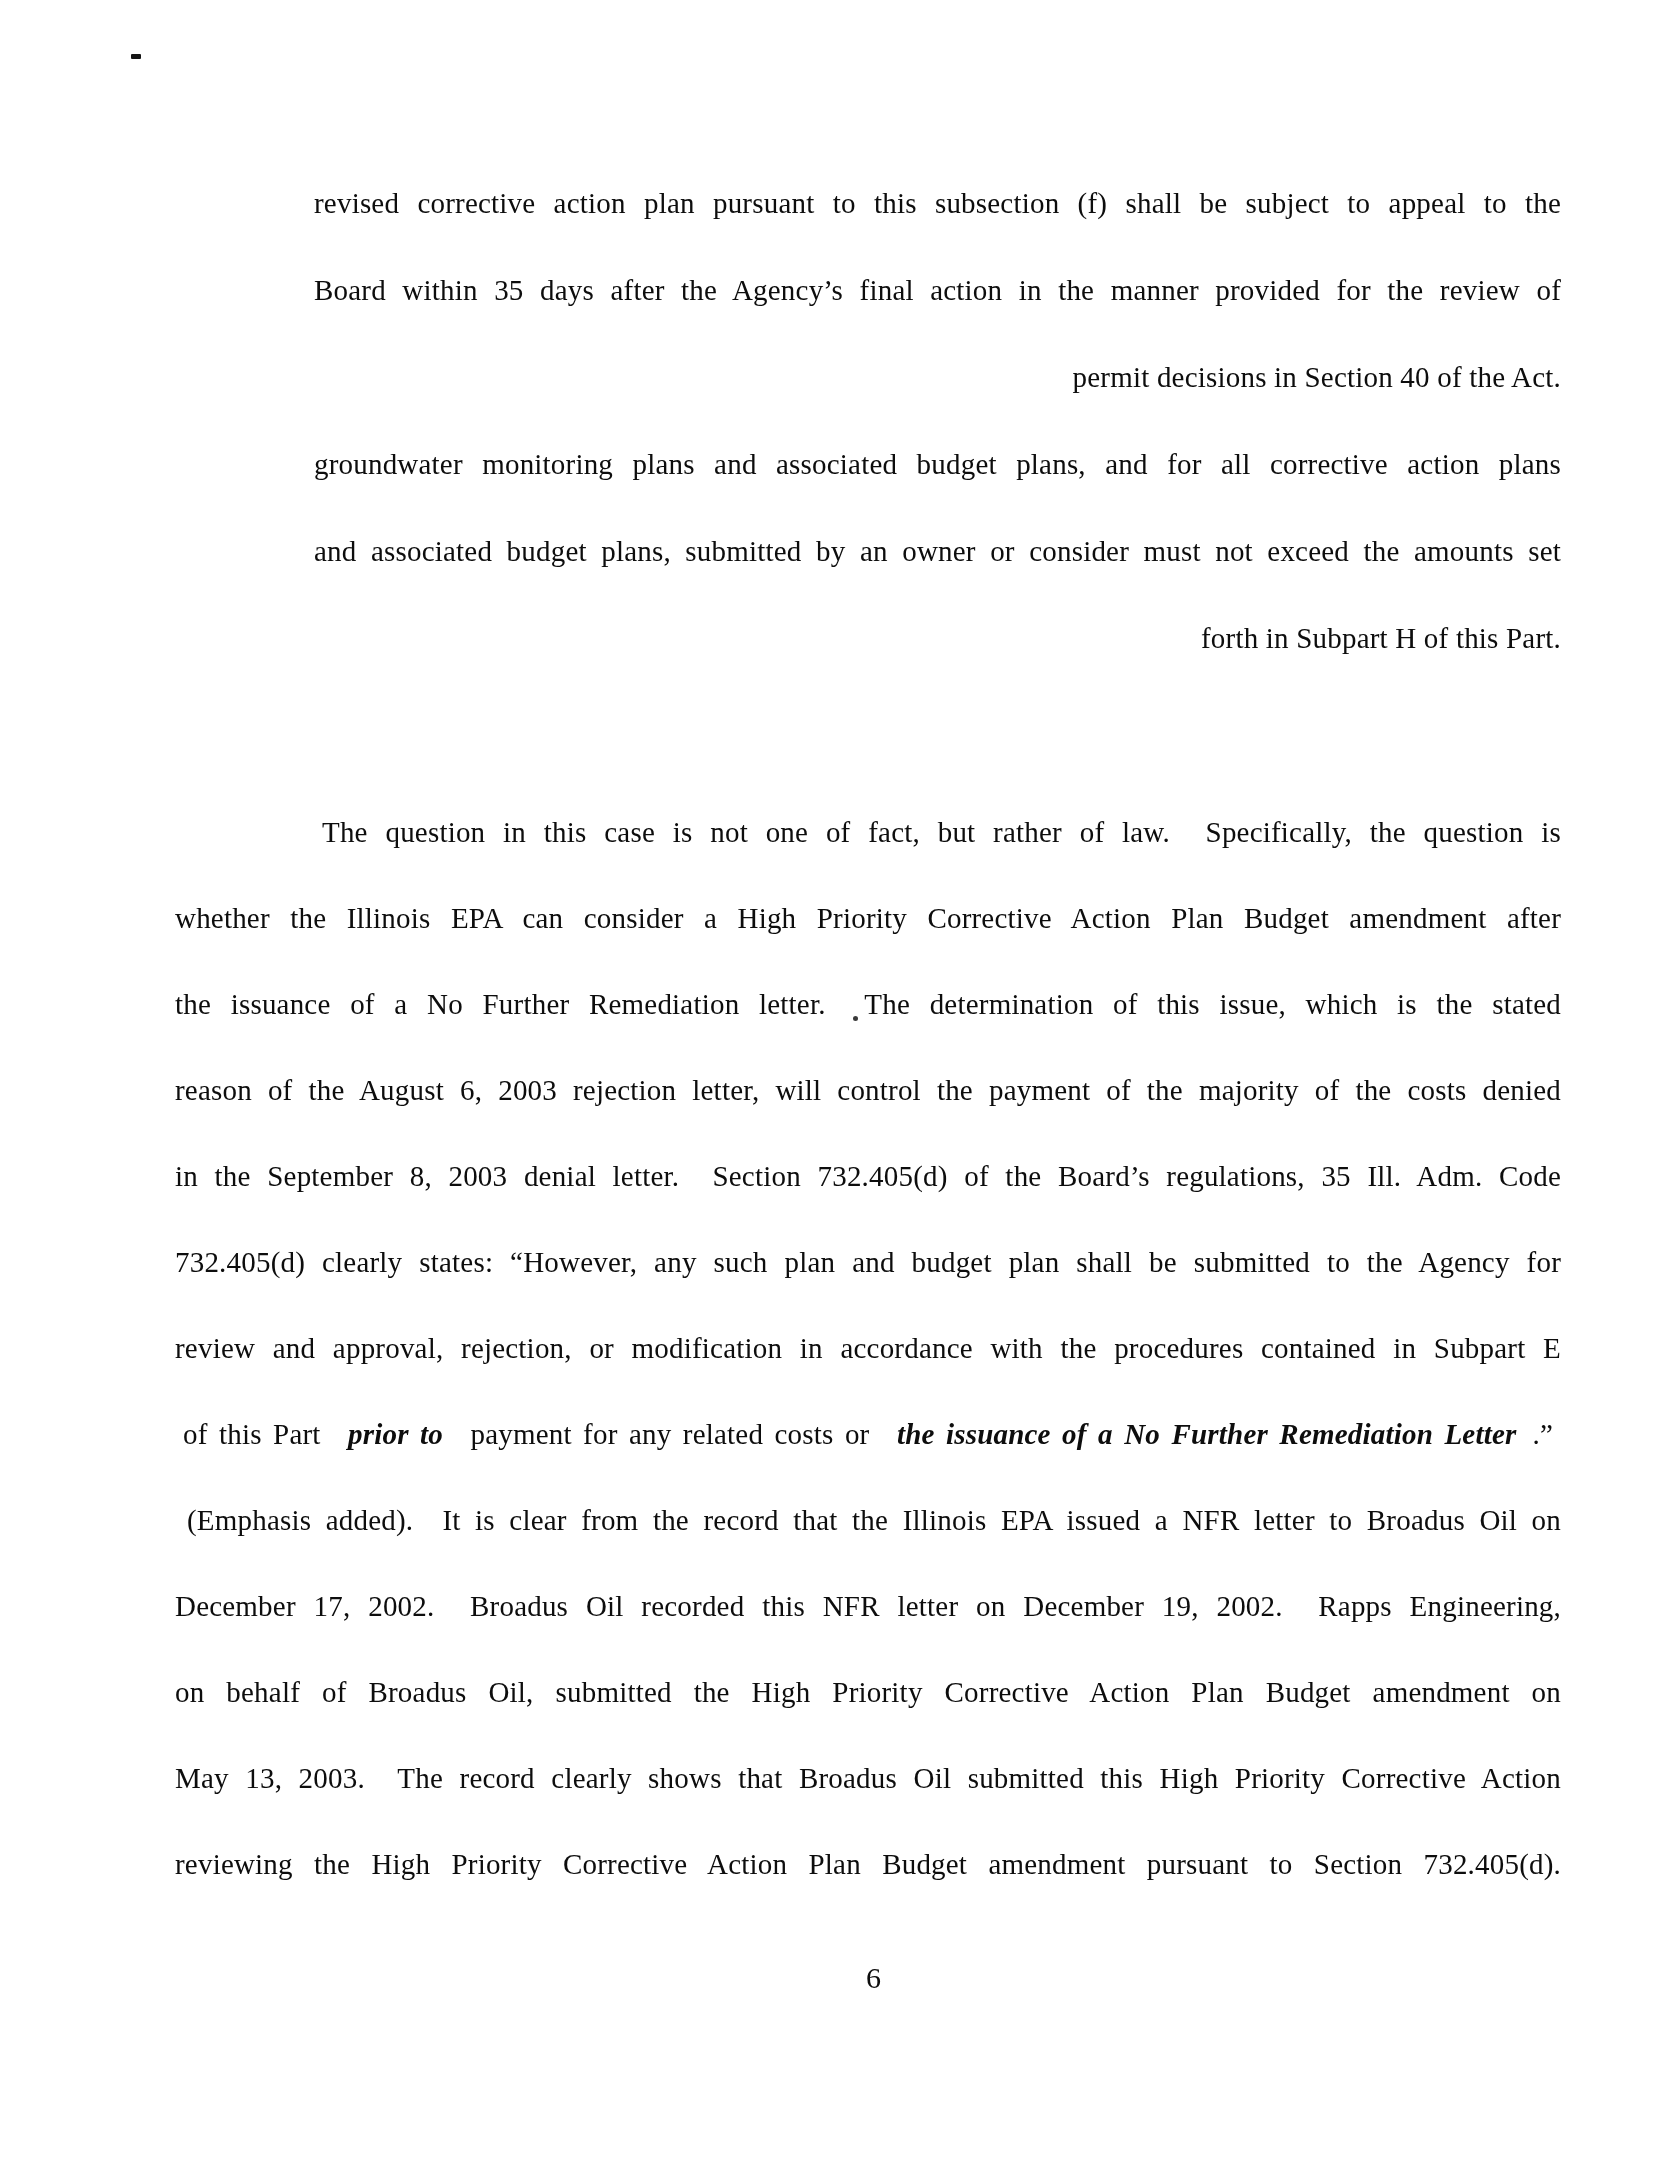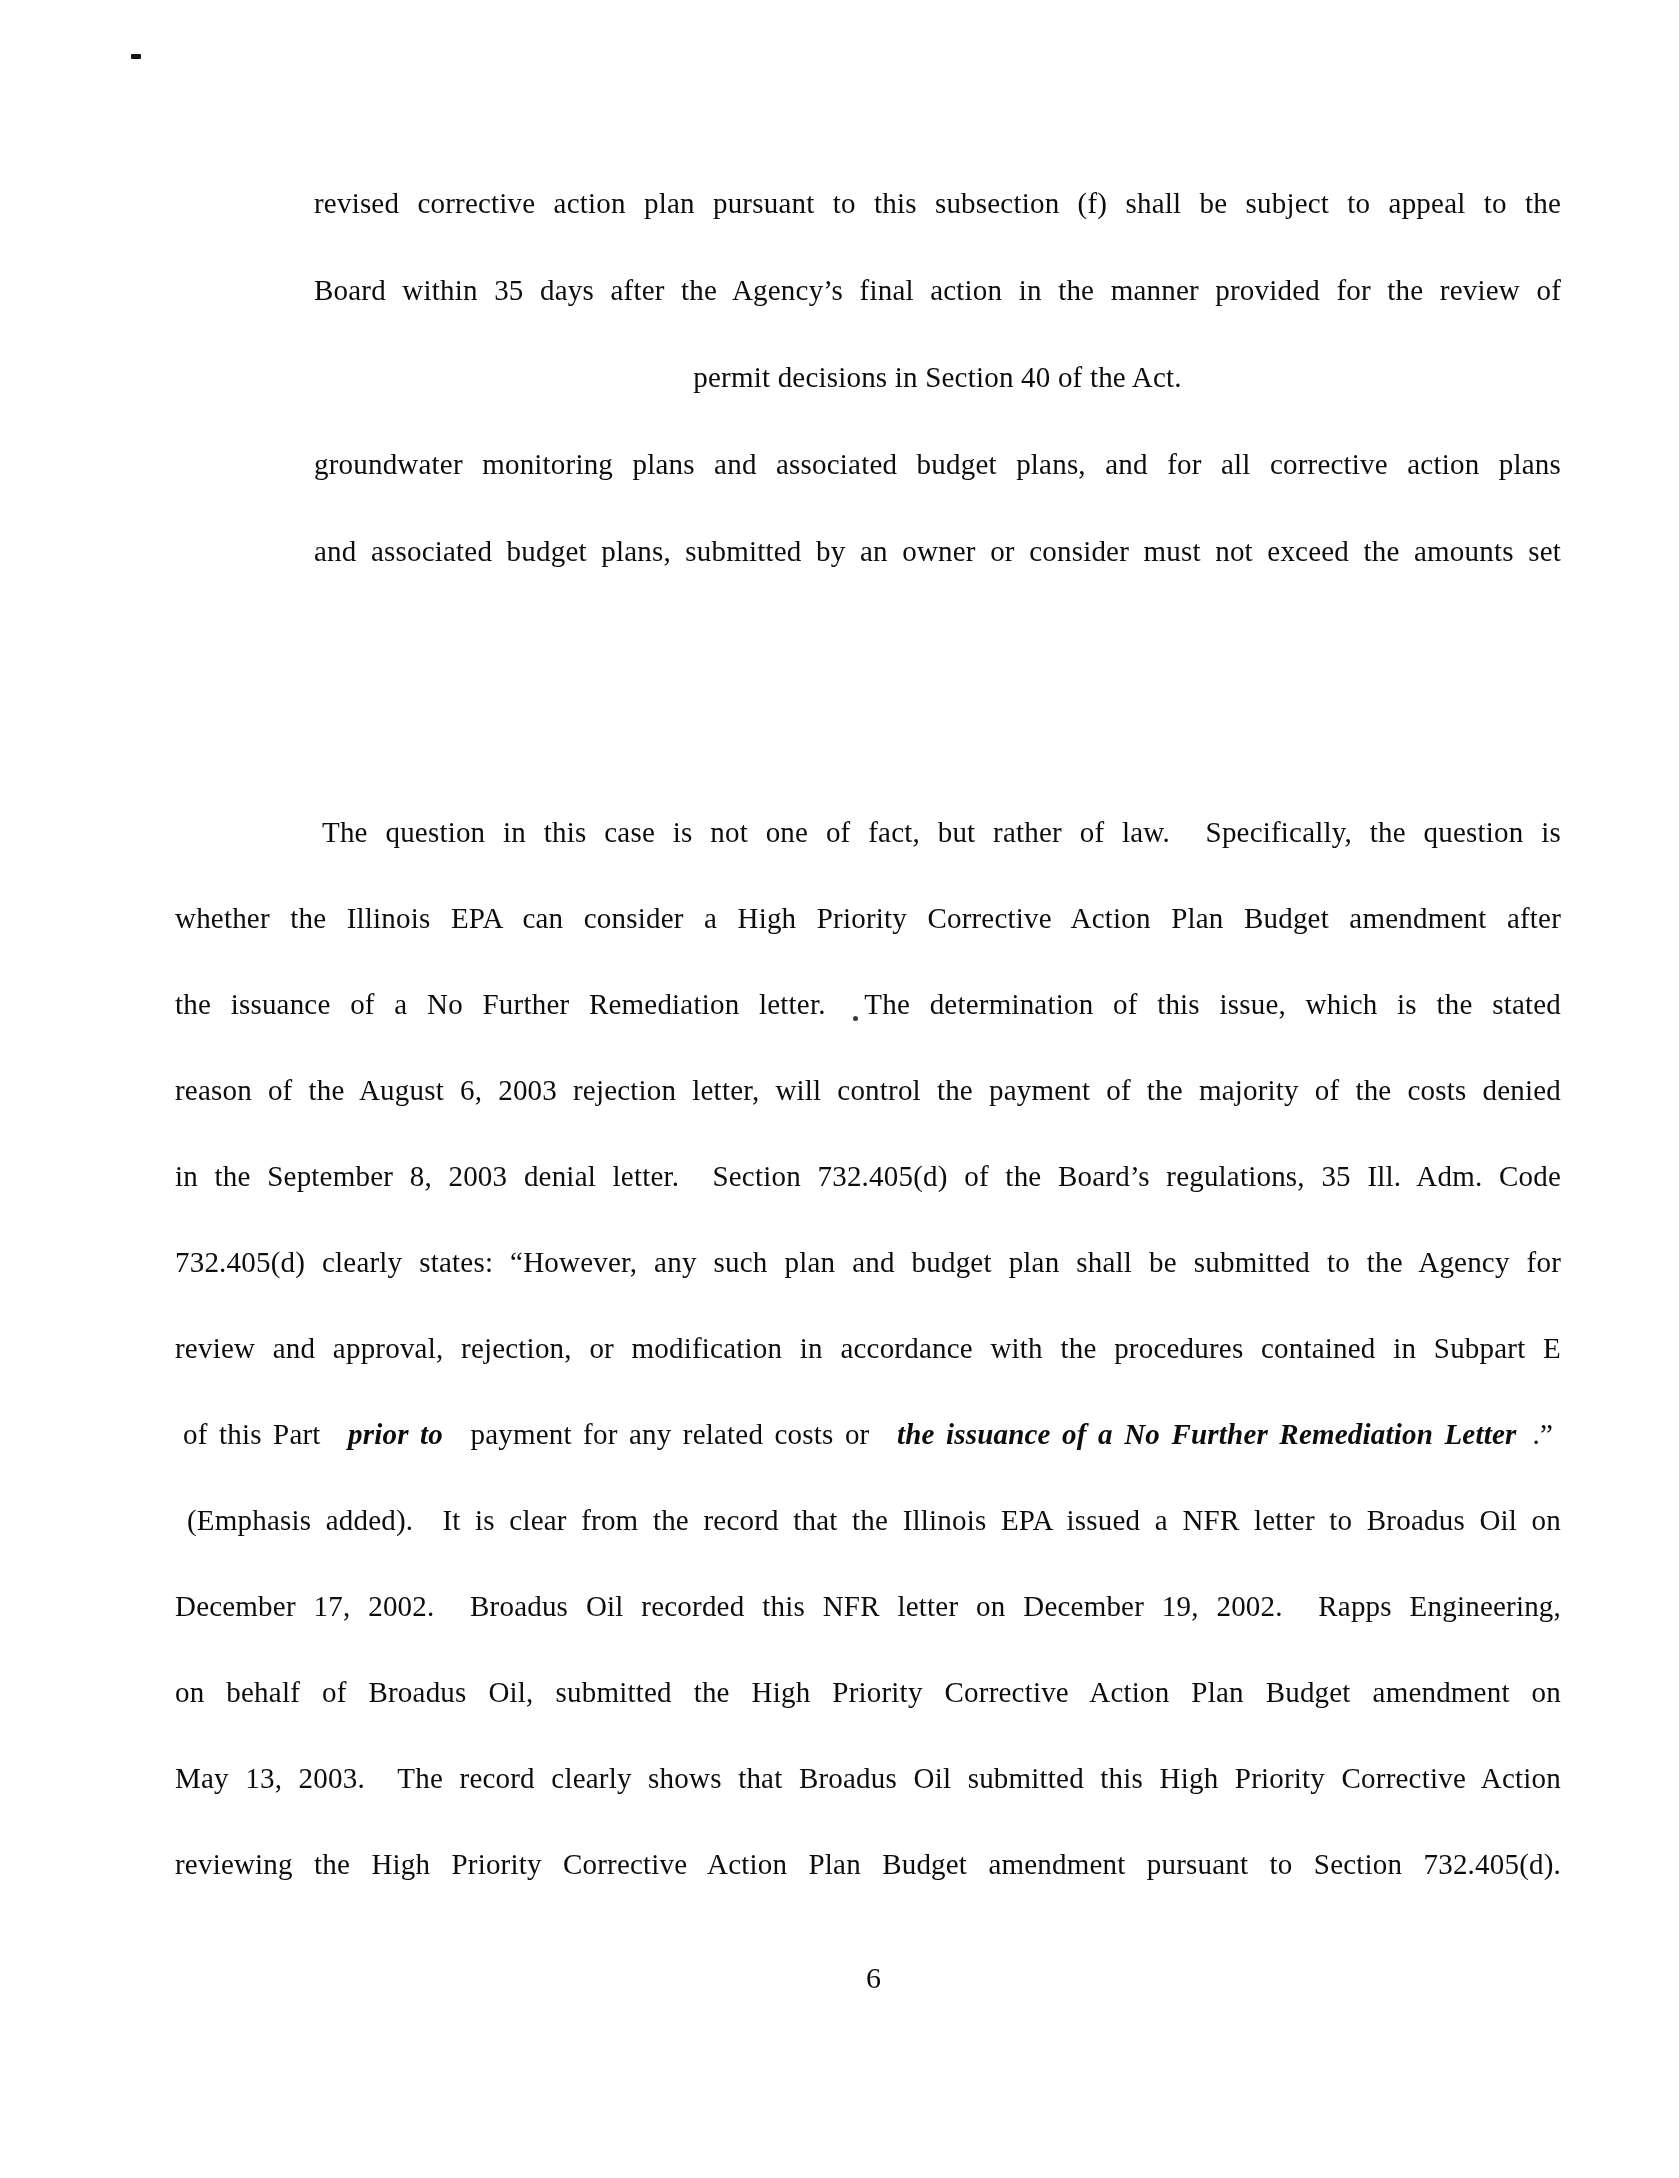--- a/index.html
+++ b/index.html
@@ -14,21 +14,21 @@
     color: #0d0d0d;
     overflow: hidden;
   }
   .line {
     height: 78px;
     line-height: 78px;
     font-size: 29px;
     letter-spacing: 0.2px;
   }
   .just { text-align: justify; text-align-last: justify; }
-  .left { text-align: center; }
+  .left { text-align: right; }
   .blockquote {
     position: absolute;
     left: 282px;
     top: 132px;
     width: 1263px;
   }
   .blockquote .line { height: 79px; line-height: 79px; }
   .section-heading {
     position: absolute;
     left: 143px;
@@ -86,20 +86,21 @@
 
   <div class="speck-top"></div>
   <div class="speck-mid"></div>
 
   <div class="blockquote">
     <div class="line just">revised corrective action plan pursuant to this subsection (f) shall be subject to appeal to the</div>
     <div class="line just">Board within 35 days after the Agency’s final action in the manner provided for the review of</div>
     <div class="line left">permit decisions in Section 40 of the Act.</div>
     <div class="line just">groundwater monitoring plans and associated budget plans, and for all corrective action plans</div>
     <div class="line just">and associated budget plans, submitted by an owner or consider must not exceed the amounts set</div>
+    <div class="line left">forth in Subpart H of this Part.</div>
   </div>
 
 
   <div class="body-block">
     <div class="line just indent-first">The question in this case is not one of fact, but rather of law.&nbsp; Specifically, the question is</div>
     <div class="line just">whether the Illinois EPA can consider a High Priority Corrective Action Plan Budget amendment after</div>
     <div class="line just">the issuance of a No Further Remediation letter.&nbsp; The determination of this issue, which is the stated</div>
     <div class="line just">reason of the August 6, 2003 rejection letter, will control the payment of the majority of the costs denied</div>
     <div class="line just">in the September 8, 2003 denial letter.&nbsp; Section 732.405(d) of the Board’s regulations, 35 Ill. Adm. Code</div>
     <div class="line just">732.405(d) clearly states: “However, any such plan and budget plan shall be submitted to the Agency for</div>

